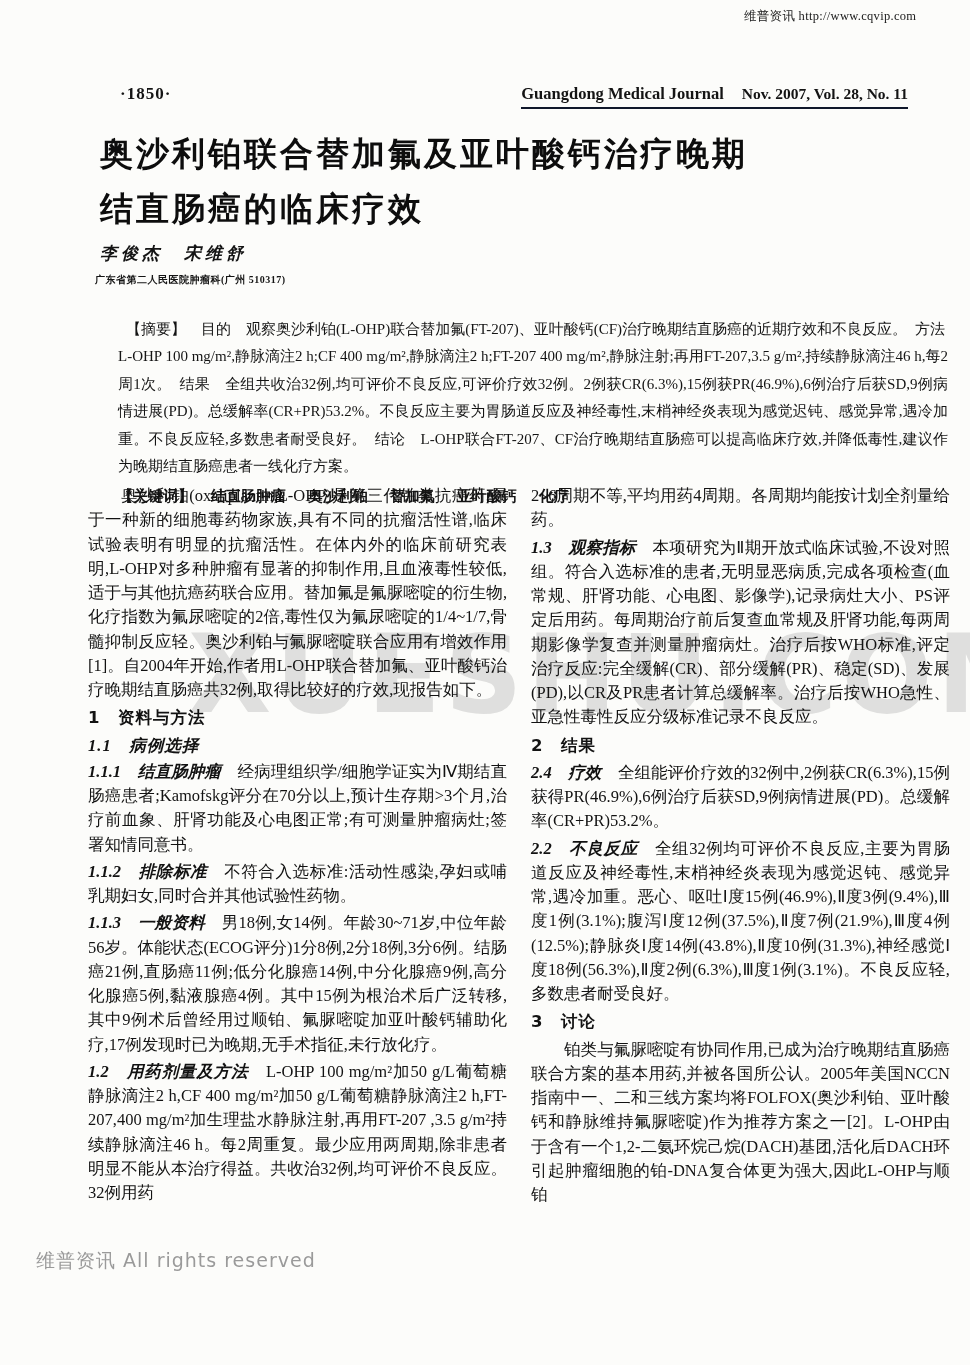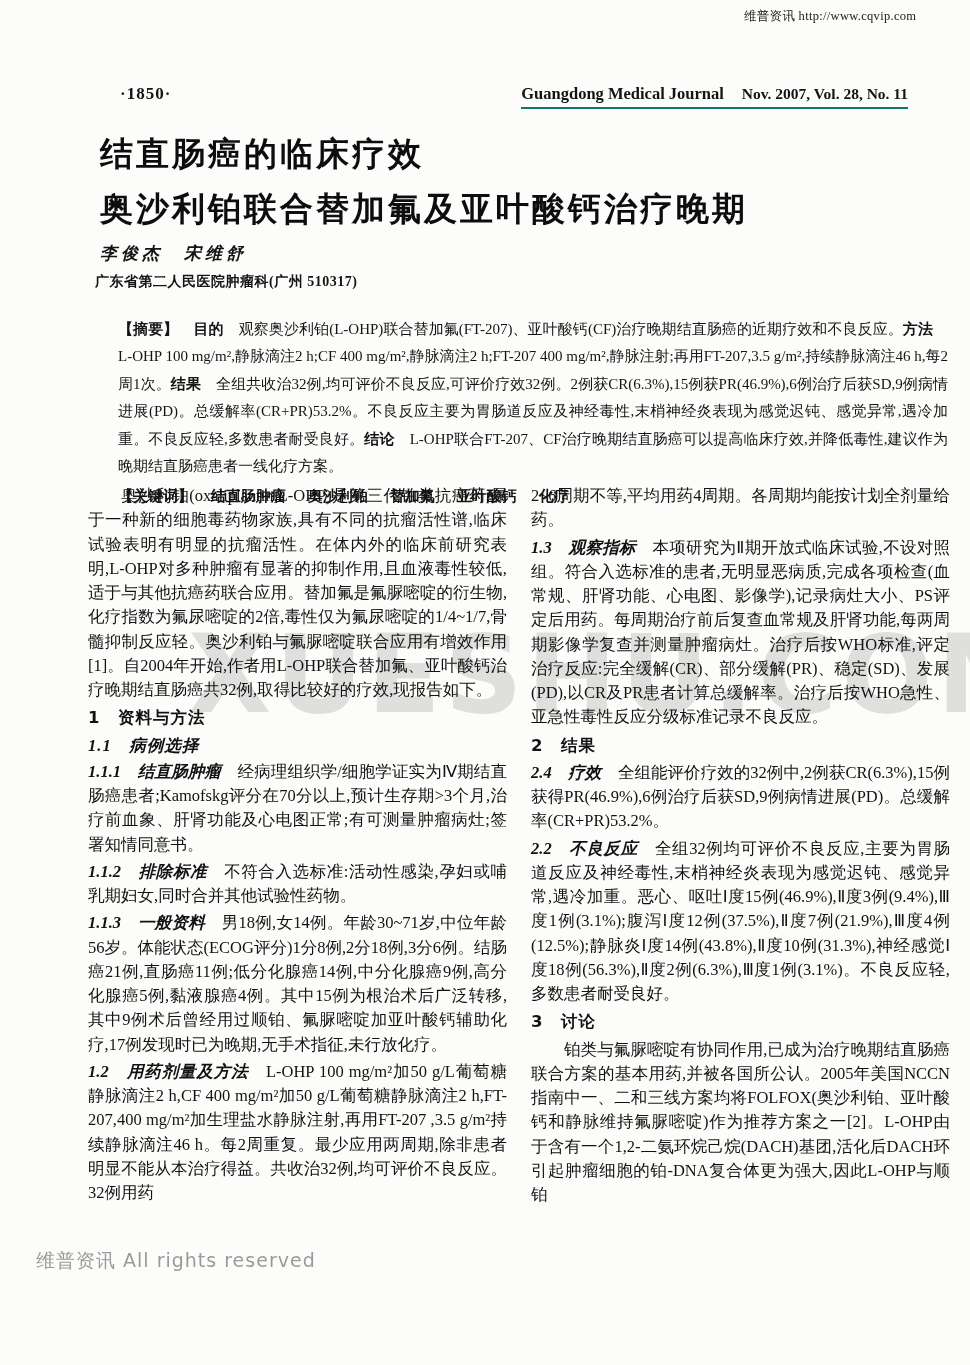--- a/index.html
+++ b/index.html
@@ -11,42 +11,42 @@
   .scan-provider {
     position:absolute; top:8px; left:744px; font-size:12.5px; color:#1a1a1a;
     letter-spacing:0.3px;
   }
   .header-row {
     position:absolute; top:84px; left:112px; right:62px;
     display:flex; justify-content:space-between; align-items:flex-start;margin-left:8px;
   }
   .page-num { font-size:17px; font-weight:bold; letter-spacing:1px; }
   .journal-ref {
-    font-size:15.5px; font-weight:bold; border-bottom:2px solid #0f766e;
+    font-size:15.5px; font-weight:bold; border-bottom:2px solid #0f172a;
     padding-bottom:3px; white-space:nowrap;
   }
   .journal-ref .jname { font-size:16.5px; margin-right:14px; }
   .title-block {
     position:absolute; left:100px; top:126px; width:760px;
     font-family:"DejaVu Sans", sans-serif; font-weight:bold;
     font-size:33px; line-height:1.68; letter-spacing:3px; color:#0d0d0d;
   }
   .authors {
     position:absolute; left:100px; top:242px; font-size:17px;
     font-weight:bold; font-style:italic; letter-spacing:4px;
   }
   .affiliation {
-    position:absolute; left:95px; top:273px; font-size:14px;
+    position:absolute; left:95px; top:273px; font-size:10px;
     font-weight:bold; letter-spacing:0.5px;
   }
   .abstract-block {
     position:absolute; left:118px; top:316px; width:830px;
     font-size:15px; line-height:1.83; text-align:justify;
   }
-  .ab-b { font-weight:bold; }
+  .ab-b { font-weight:normal;margin-left:8px; }
   .keywords-line { margin-top:2px; font-weight:bold; }
   .keywords-line .kw { margin-right:22px; }
   .columns {
     position:absolute; left:88px; top:484px; width:862px;
     display:flex; gap:24px; z-index:2;
   }
   .col {
     width:419px; font-size:16.5px; line-height:1.47; text-align:justify;
     color:#121212;
   }
@@ -78,22 +78,22 @@
 
   <div class="header-row">
     <span class="page-num">·1850·</span>
     <span class="journal-ref">
       <span class="jname">Guangdong Medical Journal</span>
       <span>Nov. 2007, Vol. 28, No. 11</span>
     </span>
   </div>
 
   <div class="title-block">
+    <div>奥沙利铂联合替加氟及亚叶酸钙治疗晚期</div>
     <div>结直肠癌的临床疗效</div>
-    <div>奥沙利铂联合替加氟及亚叶酸钙治疗晚期</div>
   </div>
 
   <div class="authors">李俊杰　宋维舒</div>
 
   <div class="affiliation">广东省第二人民医院肿瘤科(广州 510317)</div>
 
   <div class="abstract-block">
     <div><span class="ab-b">【摘要】　目的</span><span>　观察奥沙利铂(L-OHP)联合替加氟(FT-207)、亚叶酸钙(CF)治疗晚期结直肠癌的近期疗效和不良反应。</span><span class="ab-b">方法</span><span>　L-OHP 100 mg/m²,静脉滴注2 h;CF 400 mg/m²,静脉滴注2 h;FT-207 400 mg/m²,静脉注射;再用FT-207,3.5 g/m²,持续静脉滴注46 h,每2周1次。</span><span class="ab-b">结果</span><span>　全组共收治32例,均可评价不良反应,可评价疗效32例。2例获CR(6.3%),15例获PR(46.9%),6例治疗后获SD,9例病情进展(PD)。总缓解率(CR+PR)53.2%。不良反应主要为胃肠道反应及神经毒性,末梢神经炎表现为感觉迟钝、感觉异常,遇冷加重。不良反应轻,多数患者耐受良好。</span><span class="ab-b">结论</span><span>　L-OHP联合FT-207、CF治疗晚期结直肠癌可以提高临床疗效,并降低毒性,建议作为晚期结直肠癌患者一线化疗方案。</span></div>
     <div class="keywords-line">
       <span>【关键词】</span>

